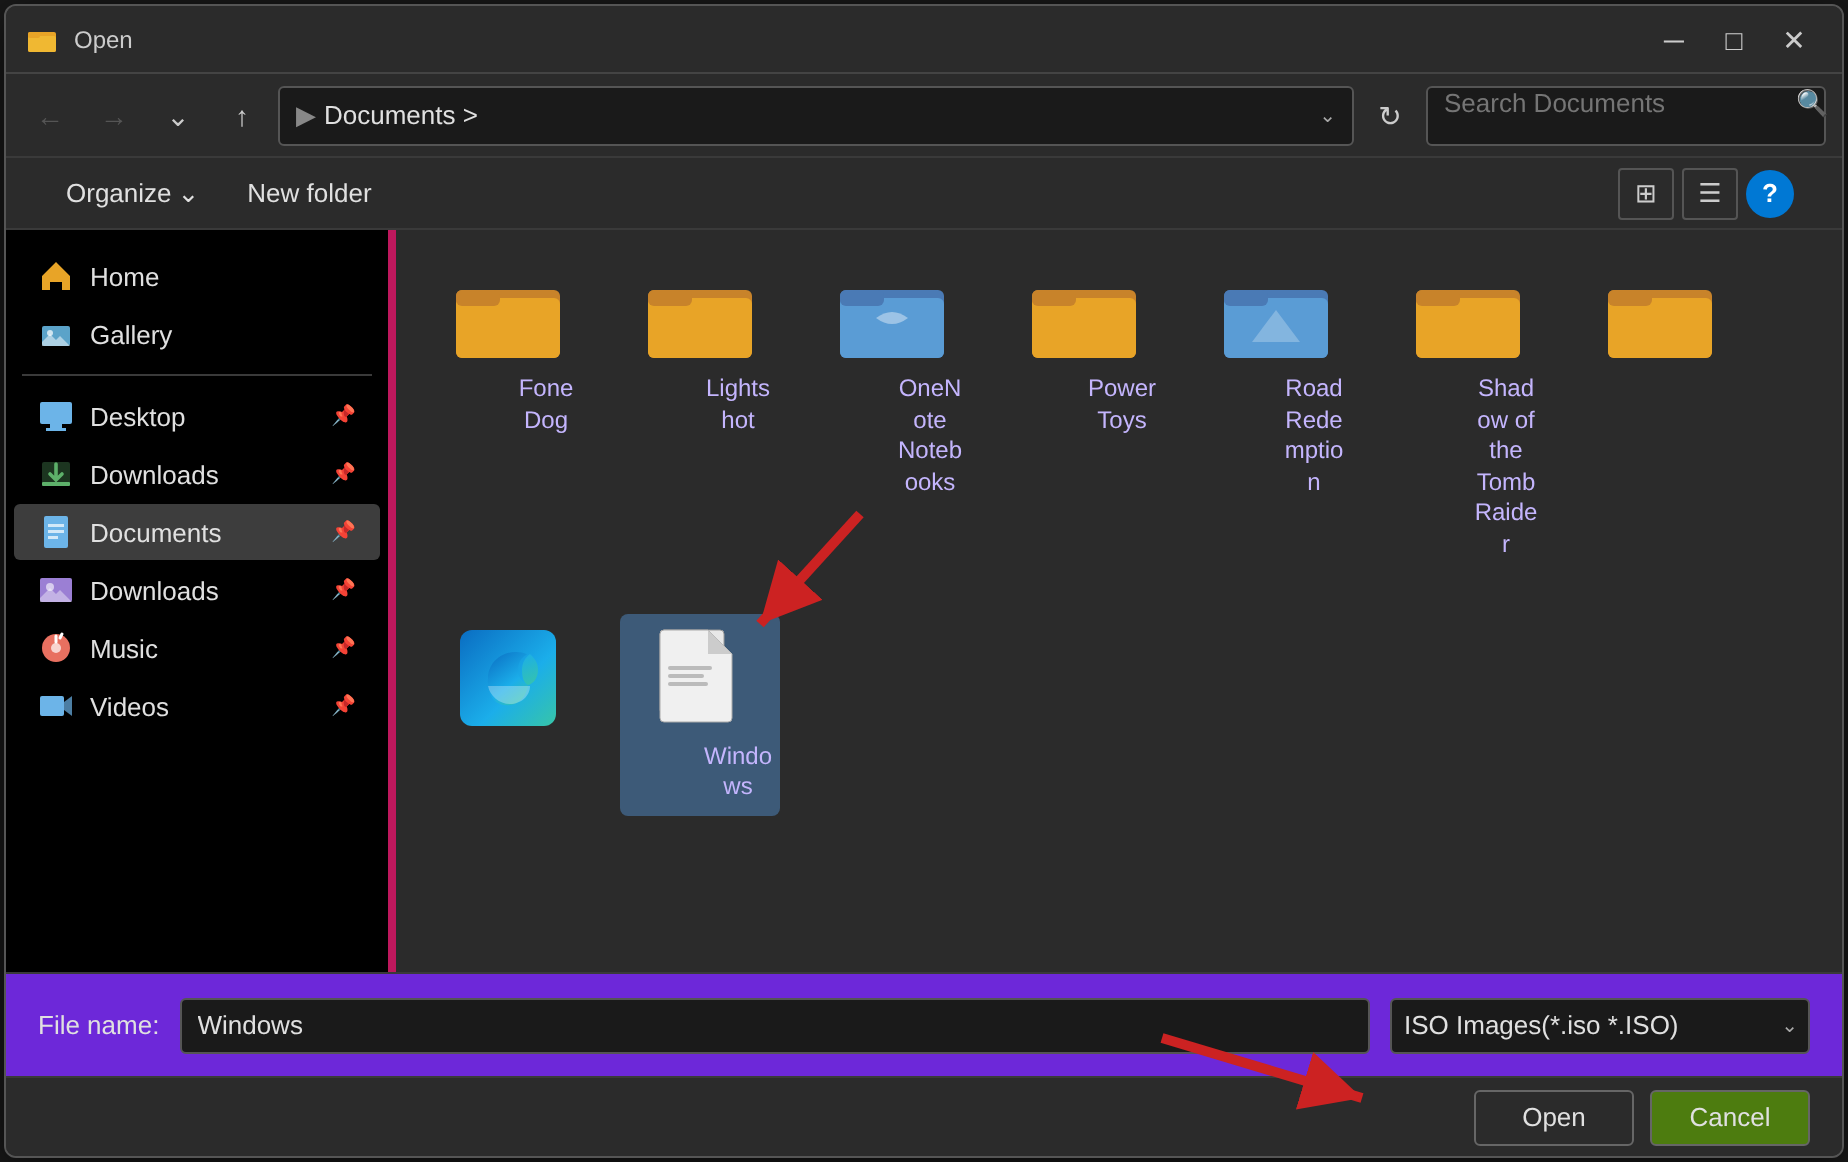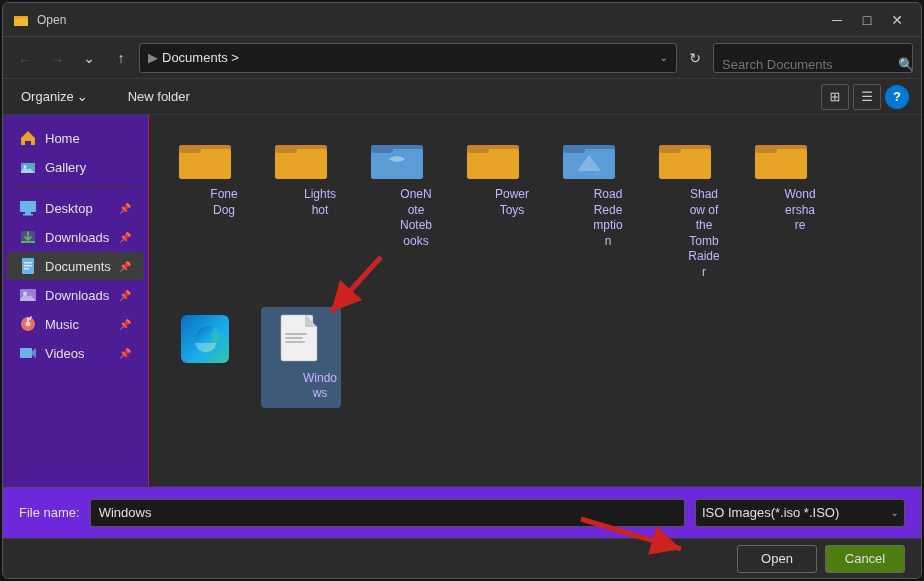--- a/index.html
+++ b/index.html
@@ -121,40 +121,40 @@
       align-items: center;
       justify-content: center;
     }
     .search-box {
       width: 200px;
       height: 30px;
       background: #1a1a1a;
       border: 1px solid #555;
       border-radius: 3px;
       display: flex;
-      align-items: flex-end;
+      align-items: flex-start;
       padding: 0 8px;
     }
     .search-input {
       background: transparent;
       border: none;
       outline: none;
       color: #999;
       font-size: 13px;
       flex: 1;
     }
     .search-icon-span { color: #999; font-size: 13px; }
     
     .secondary-toolbar {
       height: 36px;
       background: #2b2b2b;
       display: flex;
       align-items: center;
-      padding: 0 12px;
-      gap: 28px;
+      padding: 0 24px;
+      gap: 12px;
       border-bottom: 1px solid #3a3a3a;
       flex-shrink: 0;
     }
     .organize-btn {
       background: transparent;
       border: none;
       color: #e0e0e0;
       font-size: 13px;
       cursor: pointer;
       display: flex;
@@ -206,23 +206,23 @@
       justify-content: center;
     }
     
     .main-content {
       flex: 1;
       display: flex;
       overflow: hidden;
     }
     
     .sidebar {
-      width: 146px;
-      background: #4c1d95;
-      border-right: 1px solid #be185d;
+      width: 195px;
+      background: #000000;
+      border-right: 4px solid #be185d;
       overflow-y: auto;
       flex-shrink: 0;
       padding: 8px 0;
     }
     .sidebar::-webkit-scrollbar { width: 6px; }
     .sidebar::-webkit-scrollbar-track { background: #2b2b2b; }
     .sidebar::-webkit-scrollbar-thumb { background: #555; border-radius: 3px; }
     .sidebar-item {
       display: flex;
       align-items: center;
@@ -628,21 +628,20 @@
         </div>
 
         <div class="file-item">
           <div class="folder-icon-wrap">
             <svg class="folder-svg" viewBox="0 0 52 44" fill="none">
               <rect x="0" y="8" width="52" height="34" rx="3" fill="#c8832a"></rect>
               <rect x="0" y="12" width="52" height="30" rx="3" fill="#e8a427"></rect>
               <rect x="0" y="8" width="22" height="8" rx="3" fill="#c8832a"></rect>
             </svg>
           </div>
-          <span class="file-label">Wondersha re</span>
         </div>
 
       </div>
 
       <div class="files-grid" style="position:relative;">
 
         <div class="file-item">
           <div class="doc-icon-wrap">
             <div class="edge-icon-wrap">
               <svg width="36" height="36" viewBox="0 0 36 36">

